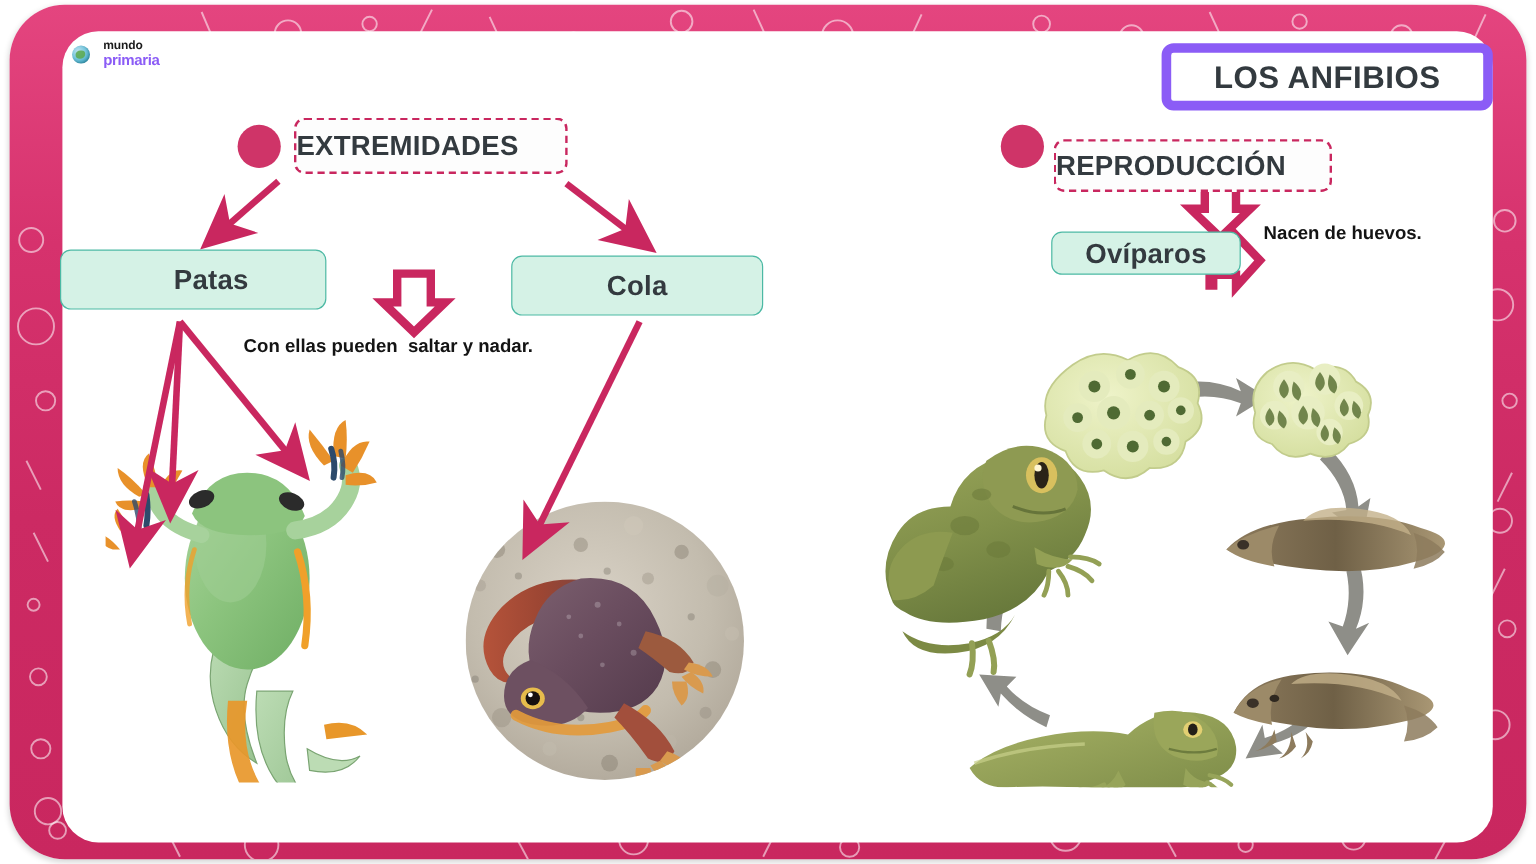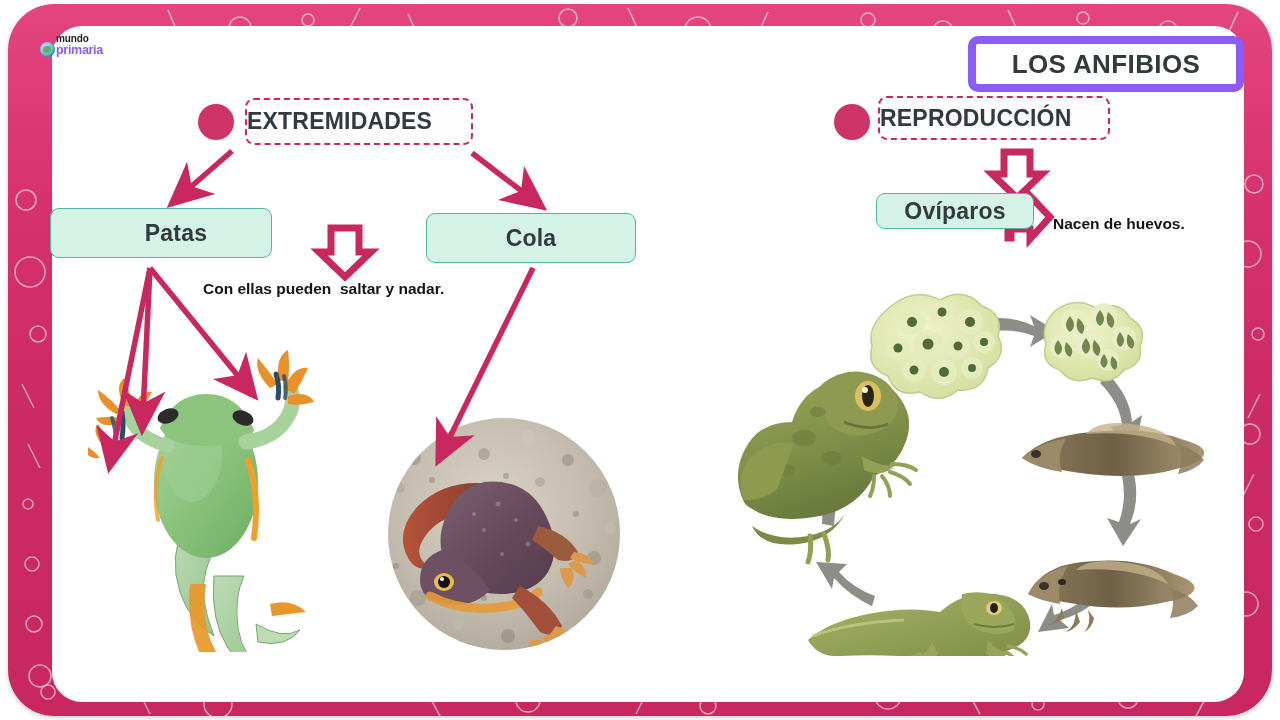--- a/index.html
+++ b/index.html
@@ -32,22 +32,22 @@
     left: 44px; top: 22px;
     width: 1192px; height: 676px;
     border-radius: 30px;
     background: #ffffff;
     z-index: 5;
   }
   .frame-deco { position: absolute; inset: 0; z-index: 2; }
 
   
   .logo {
-    position: absolute; left: 40px; top: 34px;
-    display: flex; align-items: flex-end; gap: 1px;
+    position: absolute; left: 60px; top: 34px;
+    display: flex; align-items: center; gap: 11px;
     z-index: 10;
   }
   .logo-globe {
     width: 15px; height: 15px; border-radius: 50%;
     background: radial-gradient(circle at 35% 32%, #bfe3ef 0%, #77c6dd 42%, #3fa8c4 75%, #2d8aa6 100%);
     box-shadow: inset -1px -1px 2px rgba(0,0,0,0.2);
     position: relative; flex: none;
   }
   .logo-globe::after {
     content:""; position:absolute; left:3px; top:4px;
@@ -198,29 +198,29 @@
     <span>Patas</span>
   </div>
 
   <div class="mint-box" style="left:426px; top:213px; width:210px; height:50px;">
     <span>Cola</span>
   </div>
 
   <div class="caption" style="left:203px; top:280px;">Con ellas pueden  saltar y nadar.</div>
 
   <div class="dot" style="left:834px; top:104px;"></div>
-  <div class="dashed-box" style="left:878px; top:96px; width:232px; height:44px;">
+  <div class="dashed-box" style="left:878px; top:116px; width:232px; height:44px;">
     <span>REPRODUCCIÓN</span>
   </div>
 
   <div class="mint-box" style="left:876px; top:193px; width:158px; height:36px;">
     <span>Ovíparos</span>
   </div>
 
-  <div class="caption" style="left:1053px; top:215px;">Nacen de huevos.</div>
+  <div class="caption" style="left:1053px; top:186px;">Nacen de huevos.</div>
 
   <div class="pic" style="left:88px; top:332px; width:230px; height:320px;">
     <svg viewBox="0 0 230 320" width="230" height="320">
       <defs>
         <linearGradient id="frogBody" x1="0" y1="0" x2="1" y2="1">
           <stop offset="0%" stop-color="#a9d49b"></stop>
           <stop offset="45%" stop-color="#8cc47e"></stop>
           <stop offset="100%" stop-color="#6fae64"></stop>
         </linearGradient>
         <linearGradient id="frogLimb" x1="0" y1="0" x2="1" y2="1">

